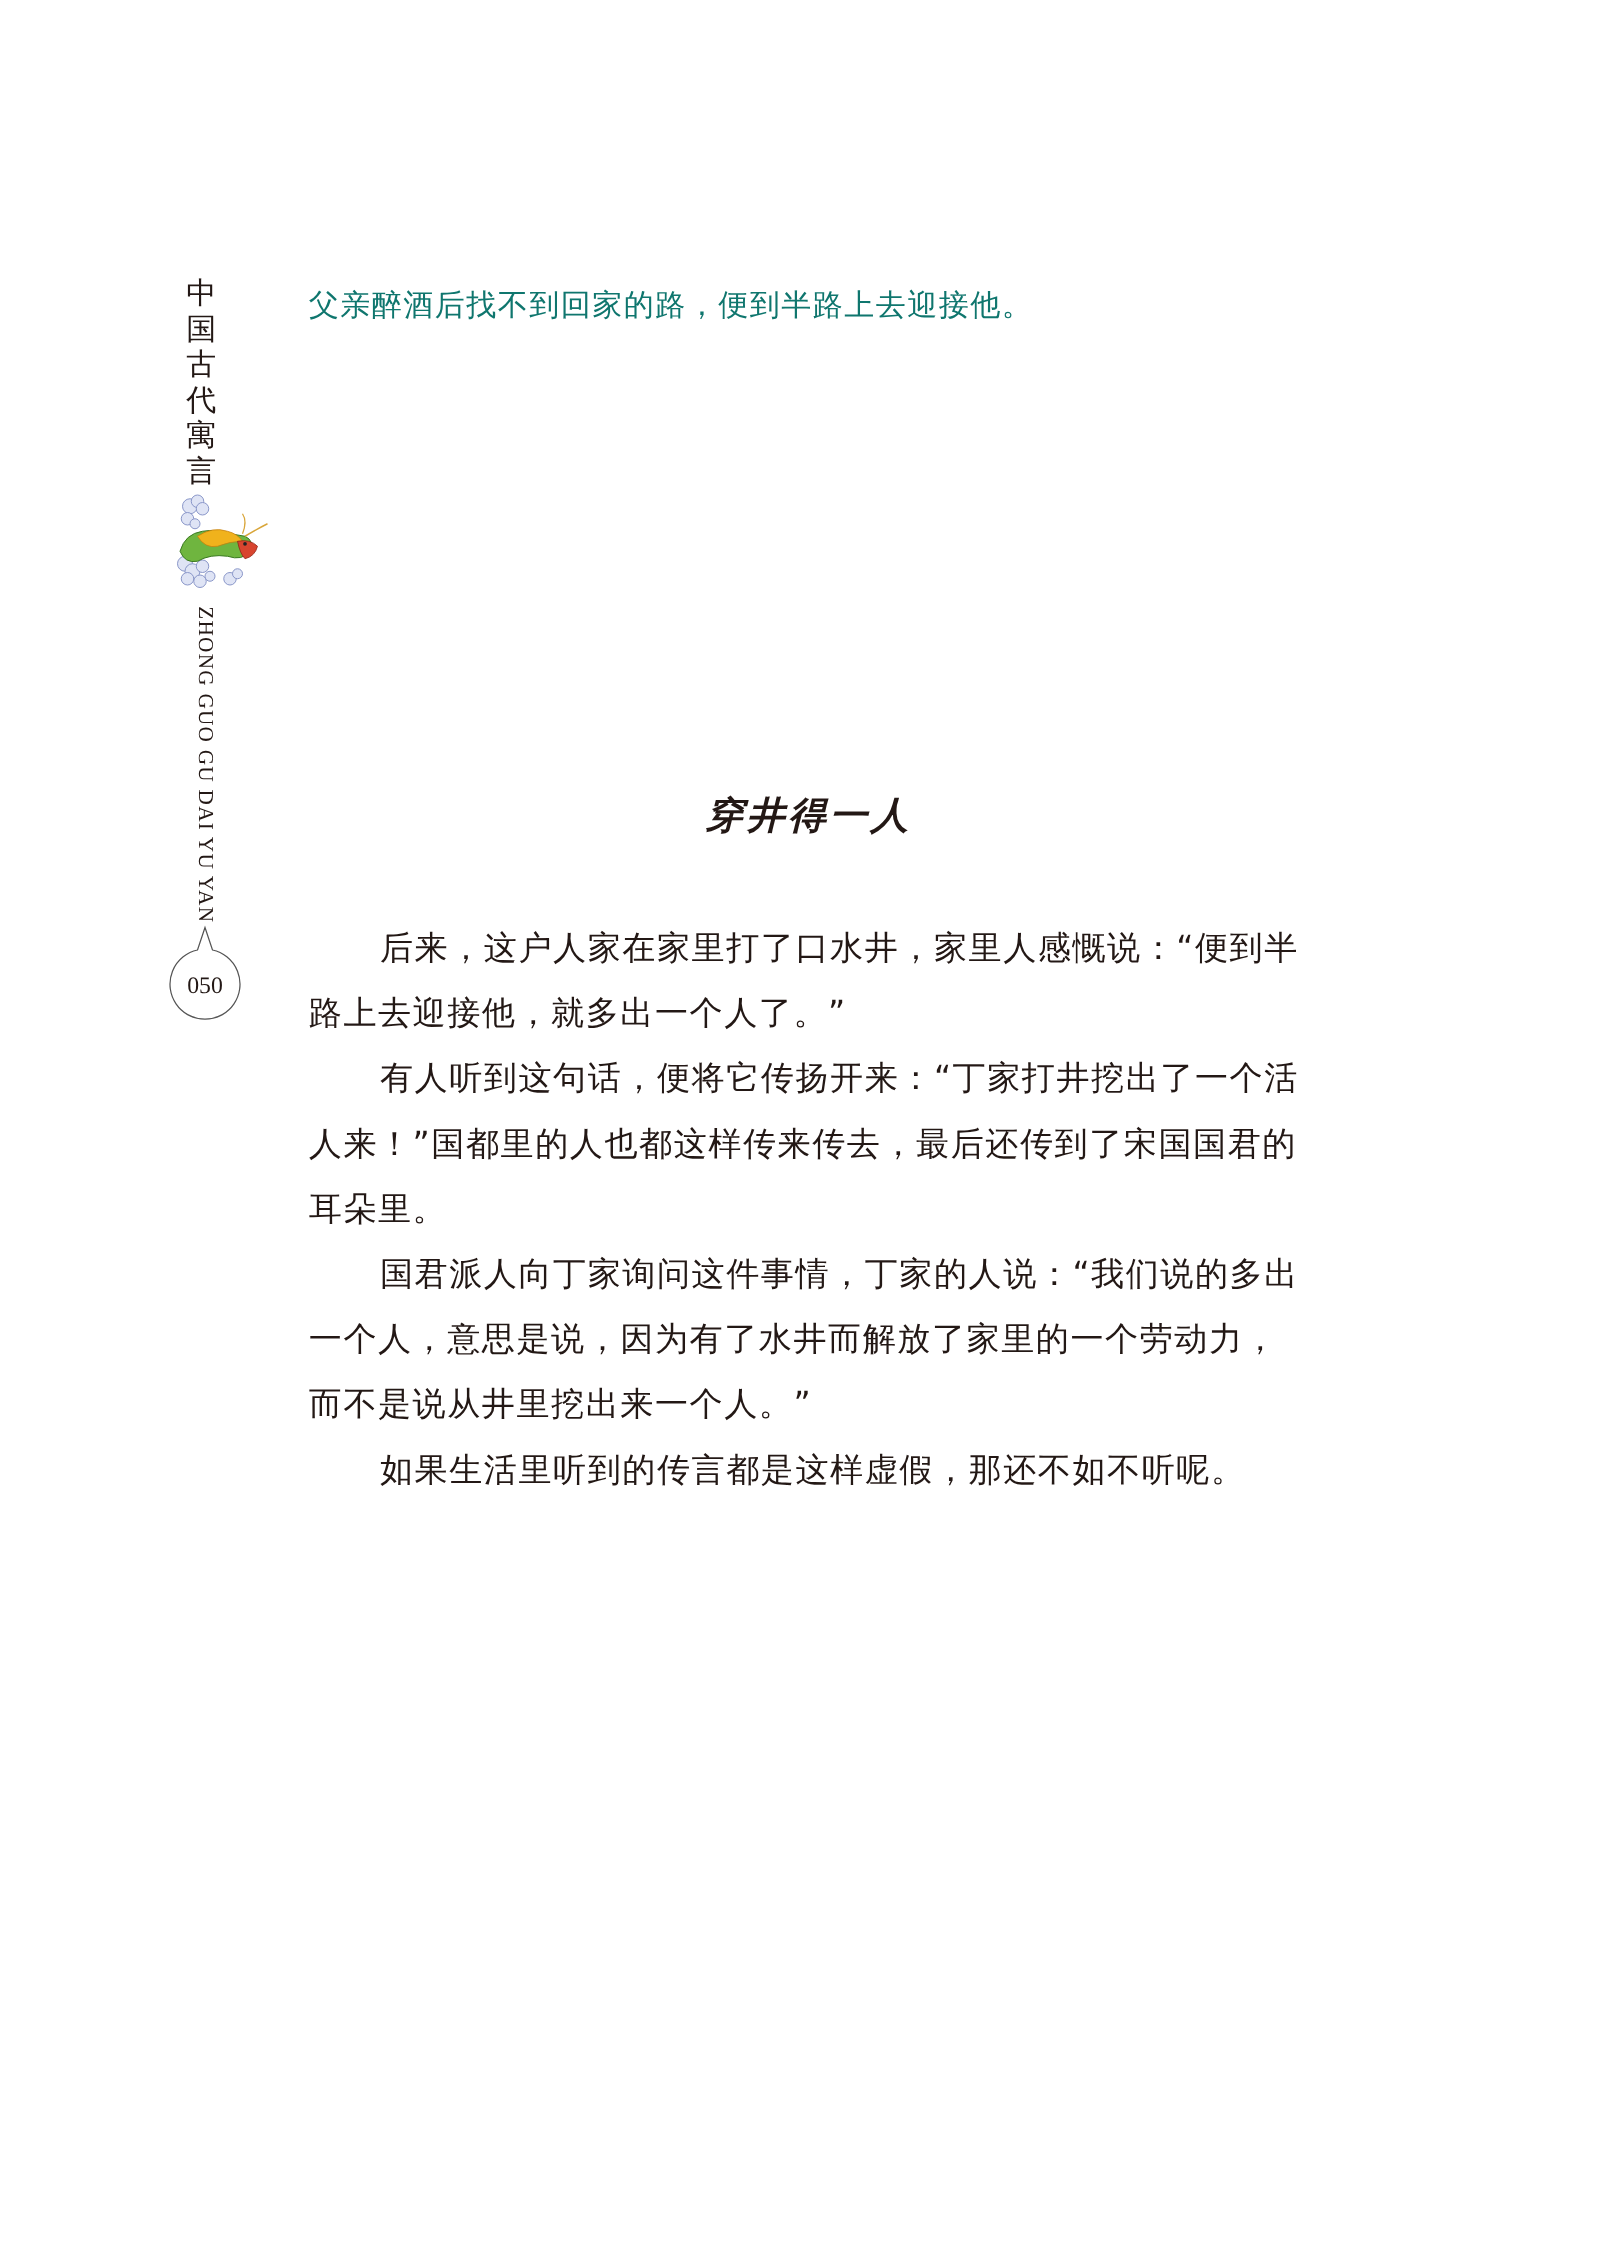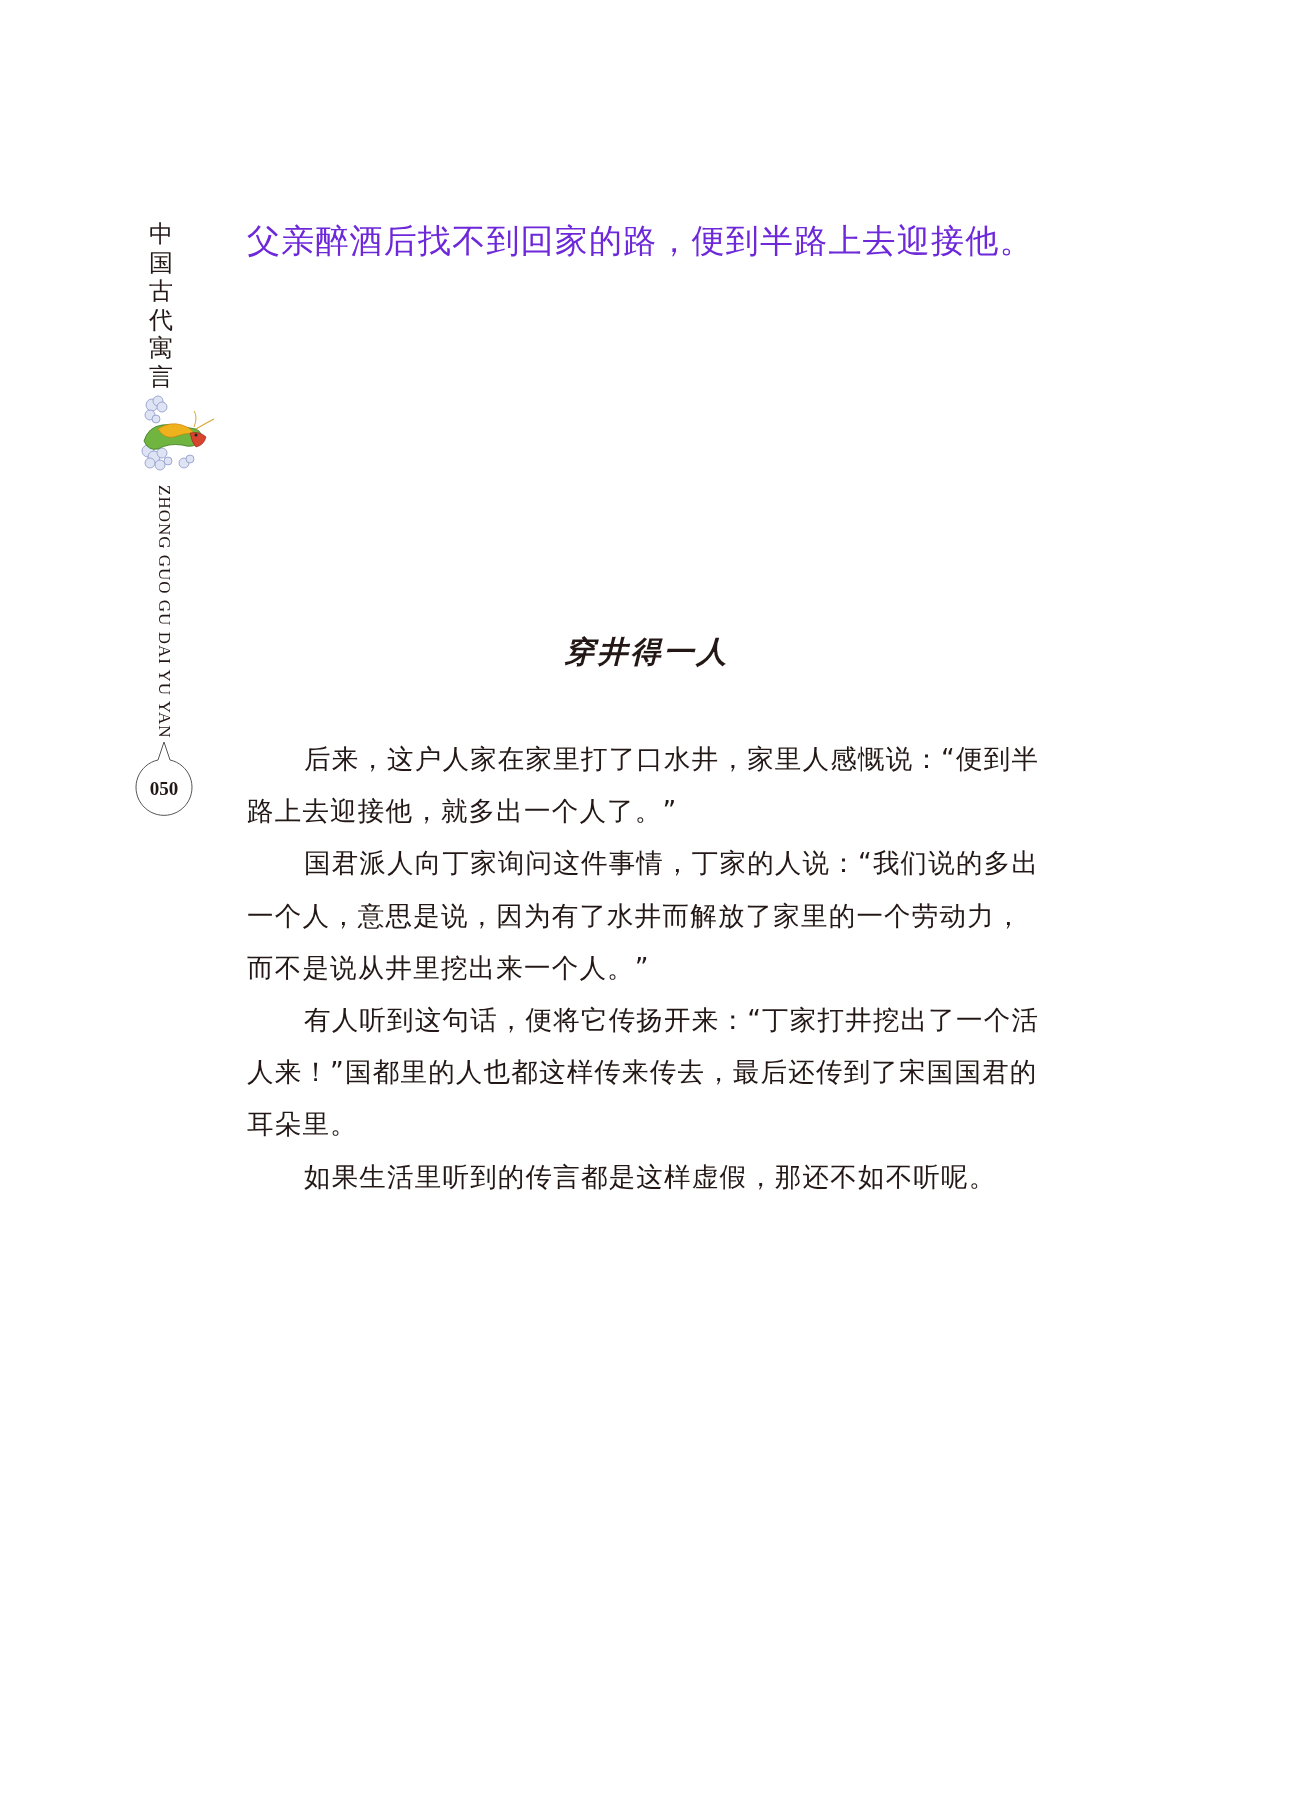--- a/index.html
+++ b/index.html
@@ -25,27 +25,26 @@
       font-size: 17px; letter-spacing: 1px; color: #231815;
       white-space: nowrap;
     }
     .page-badge {
       position: absolute; left: 131px; top: 740px; width: 66px; height: 80px;
     }
     .page-badge svg { position: absolute; left: 0; top: 0; }
     .page-num {
       position: absolute; left: 0; top: 38px; width: 66px; text-align: center;
       font-family: "Liberation Serif", "DejaVu Serif", serif;
-      font-size: 19px; color: #231815; font-weight: bold;
+      font-size: 19px; color: #231815;
     }
     .content {
       position: absolute; left: 247px; top: 218px; width: 800px;
-      font-size: 33px; line-height: 52.2px; letter-spacing: 1.2px;
-      color: #6d28d9;
-      font-family: Liberation Mono, monospace;
+      font-size: 24px; line-height: 52.2px; letter-spacing: 1.2px;
+      color: #0f766e;
     }
     .para { margin: 0; text-indent: 0; }
     .para.indent { text-indent: 2.15em; }
     .heading {
       position: absolute; left: 247px; top: 632px; width: 800px;
       text-align: center; font-size: 30px; font-weight: bold;
       letter-spacing: 3px; color: #231815; font-style: italic;
     }
     .content2 {
       position: absolute; left: 247px; top: 733px; width: 800px;
@@ -103,16 +102,16 @@
 </div>
 
 <div class="content">
   <p class="para">父亲醉酒后找不到回家的路，便到半路上去迎接他。</p>
 </div>
 
 <div class="heading">穿井得一人</div>
 
 <div class="content2">
   <p class="para indent">后来，这户人家在家里打了口水井，家里人感慨说：“便到半路上去迎接他，就多出一个人了。”</p>
+  <p class="para indent">有人听到这句话，便将它传扬开来：“丁家打井挖出了一个活人来！”国都里的人也都这样传来传去，最后还传到了宋国国君的耳朵里。</p>
   <p class="para indent">国君派人向丁家询问这件事情，丁家的人说：“我们说的多出一个人，意思是说，因为有了水井而解放了家里的一个劳动力，而不是说从井里挖出来一个人。”</p>
-  <p class="para indent">有人听到这句话，便将它传扬开来：“丁家打井挖出了一个活人来！”国都里的人也都这样传来传去，最后还传到了宋国国君的耳朵里。</p>
   <p class="para indent">如果生活里听到的传言都是这样虚假，那还不如不听呢。</p>
 </div>
 
 </body></html>

